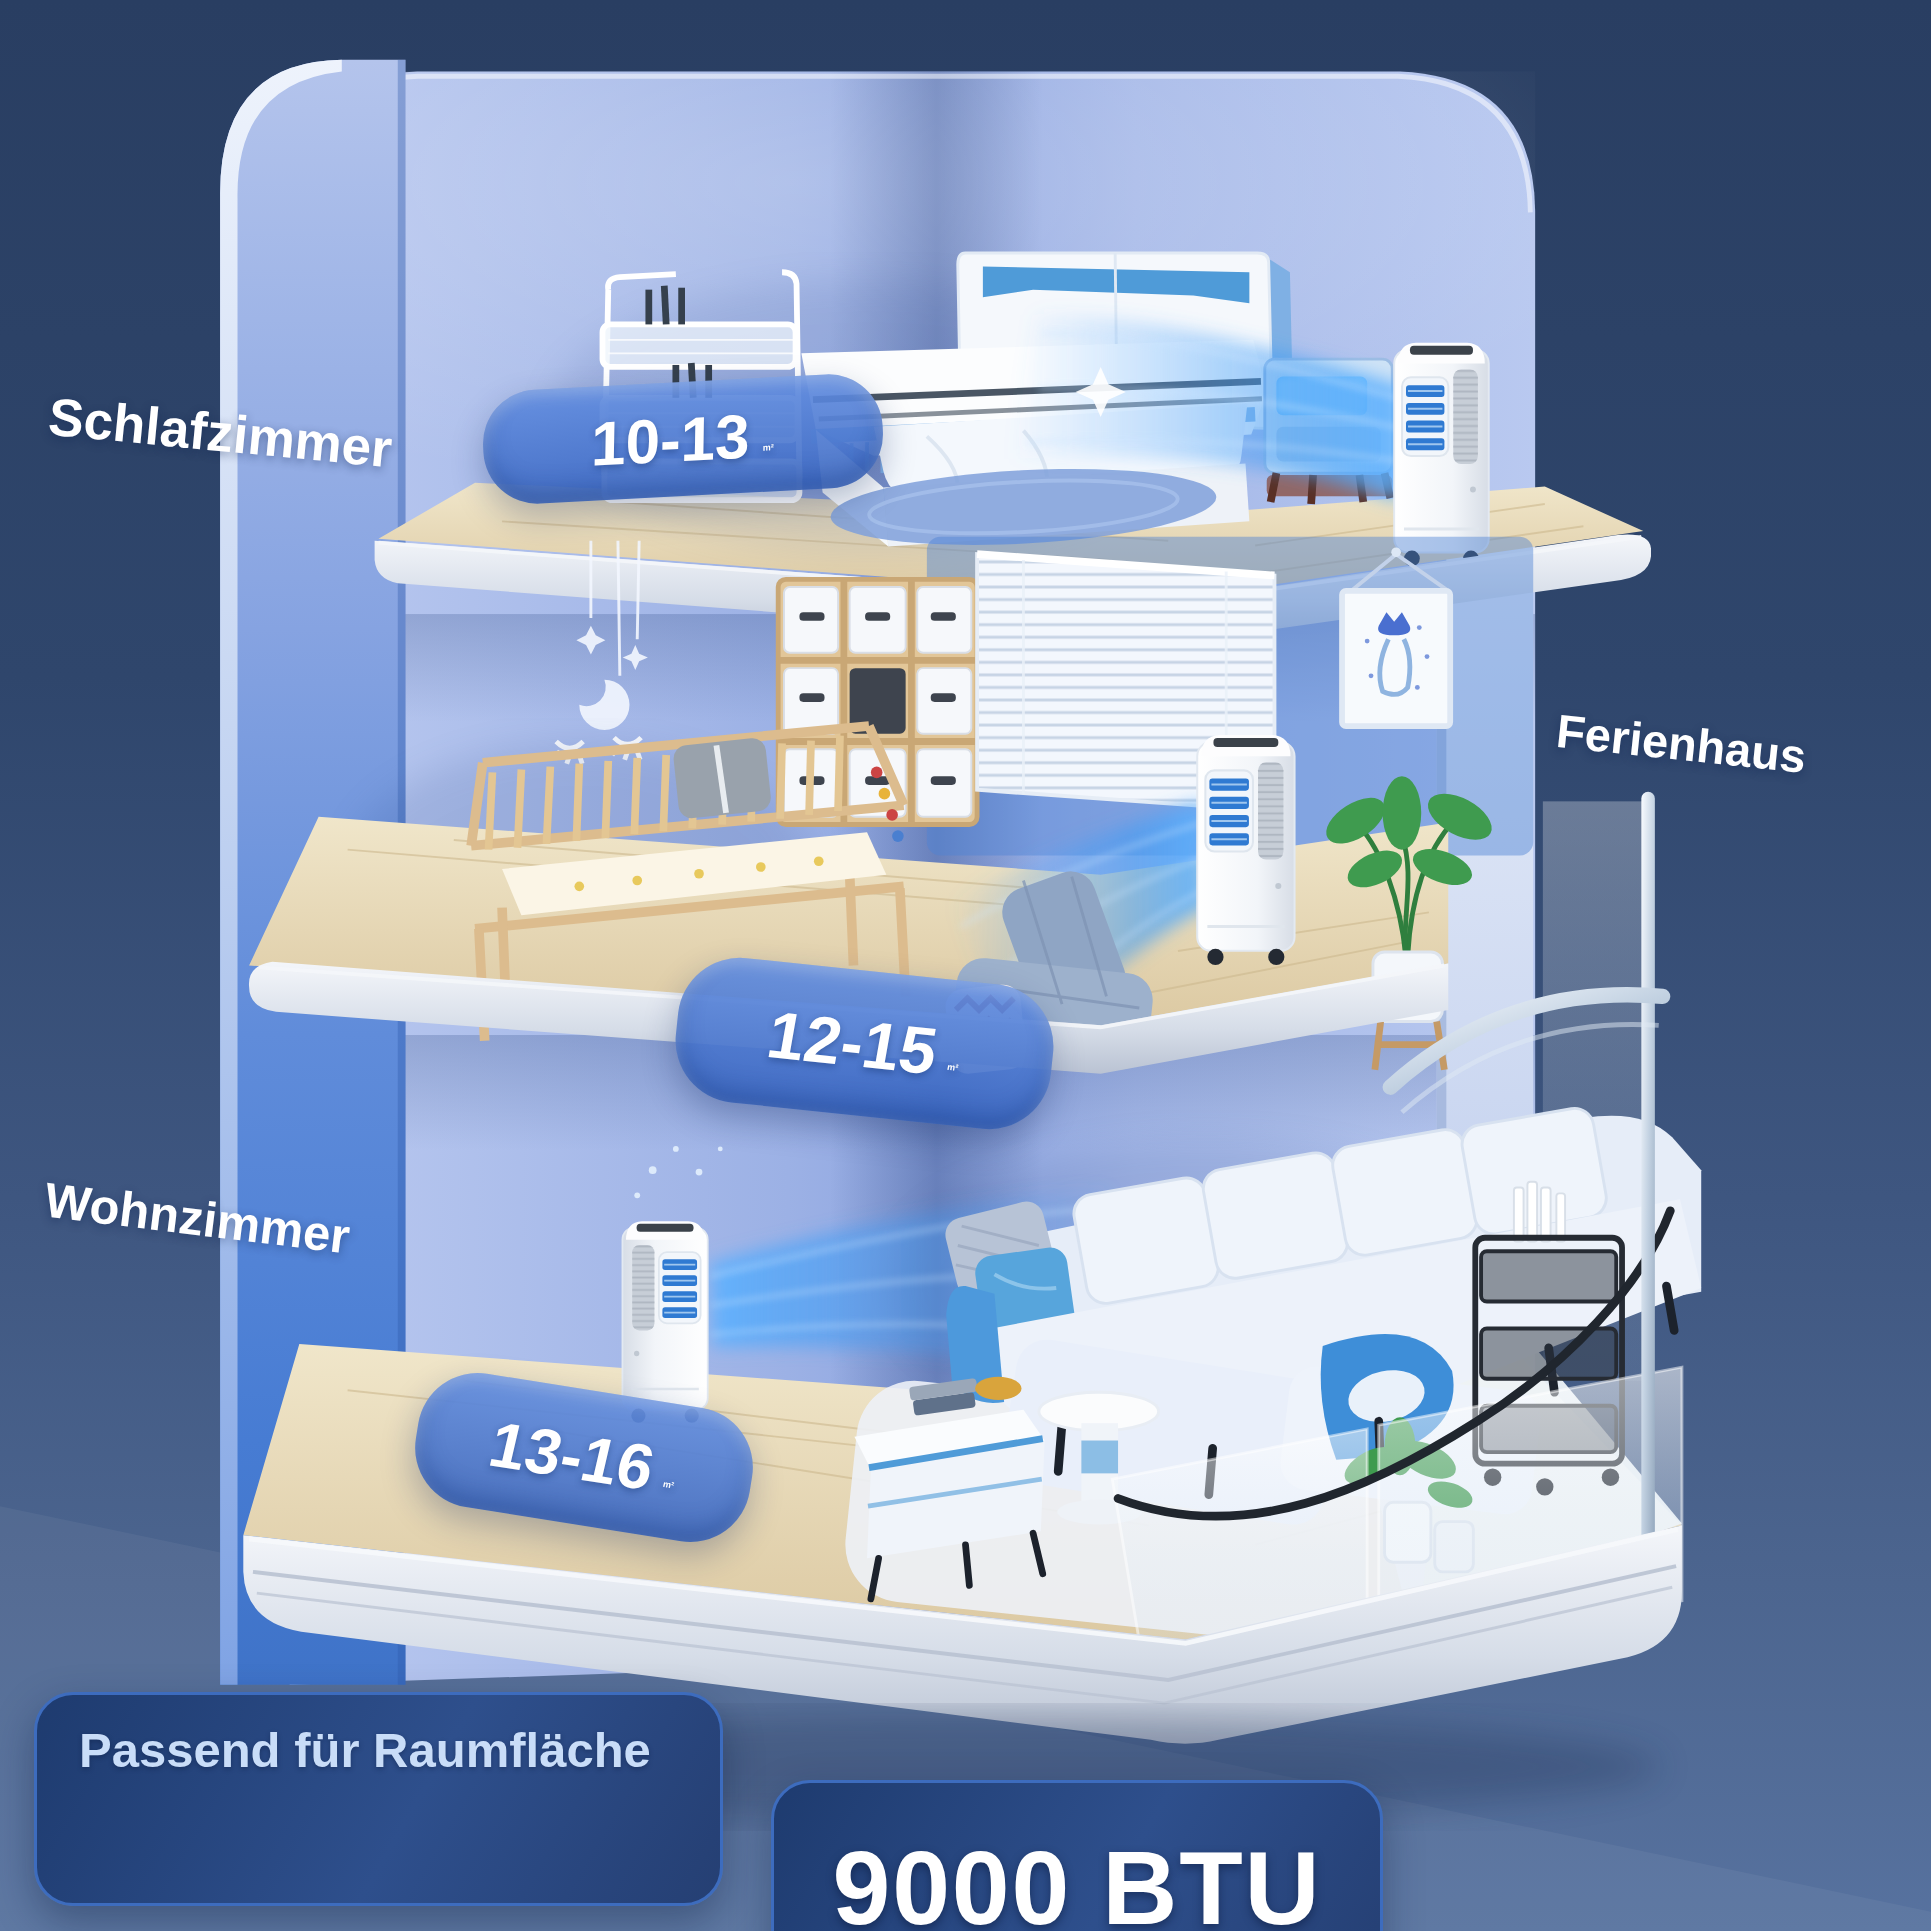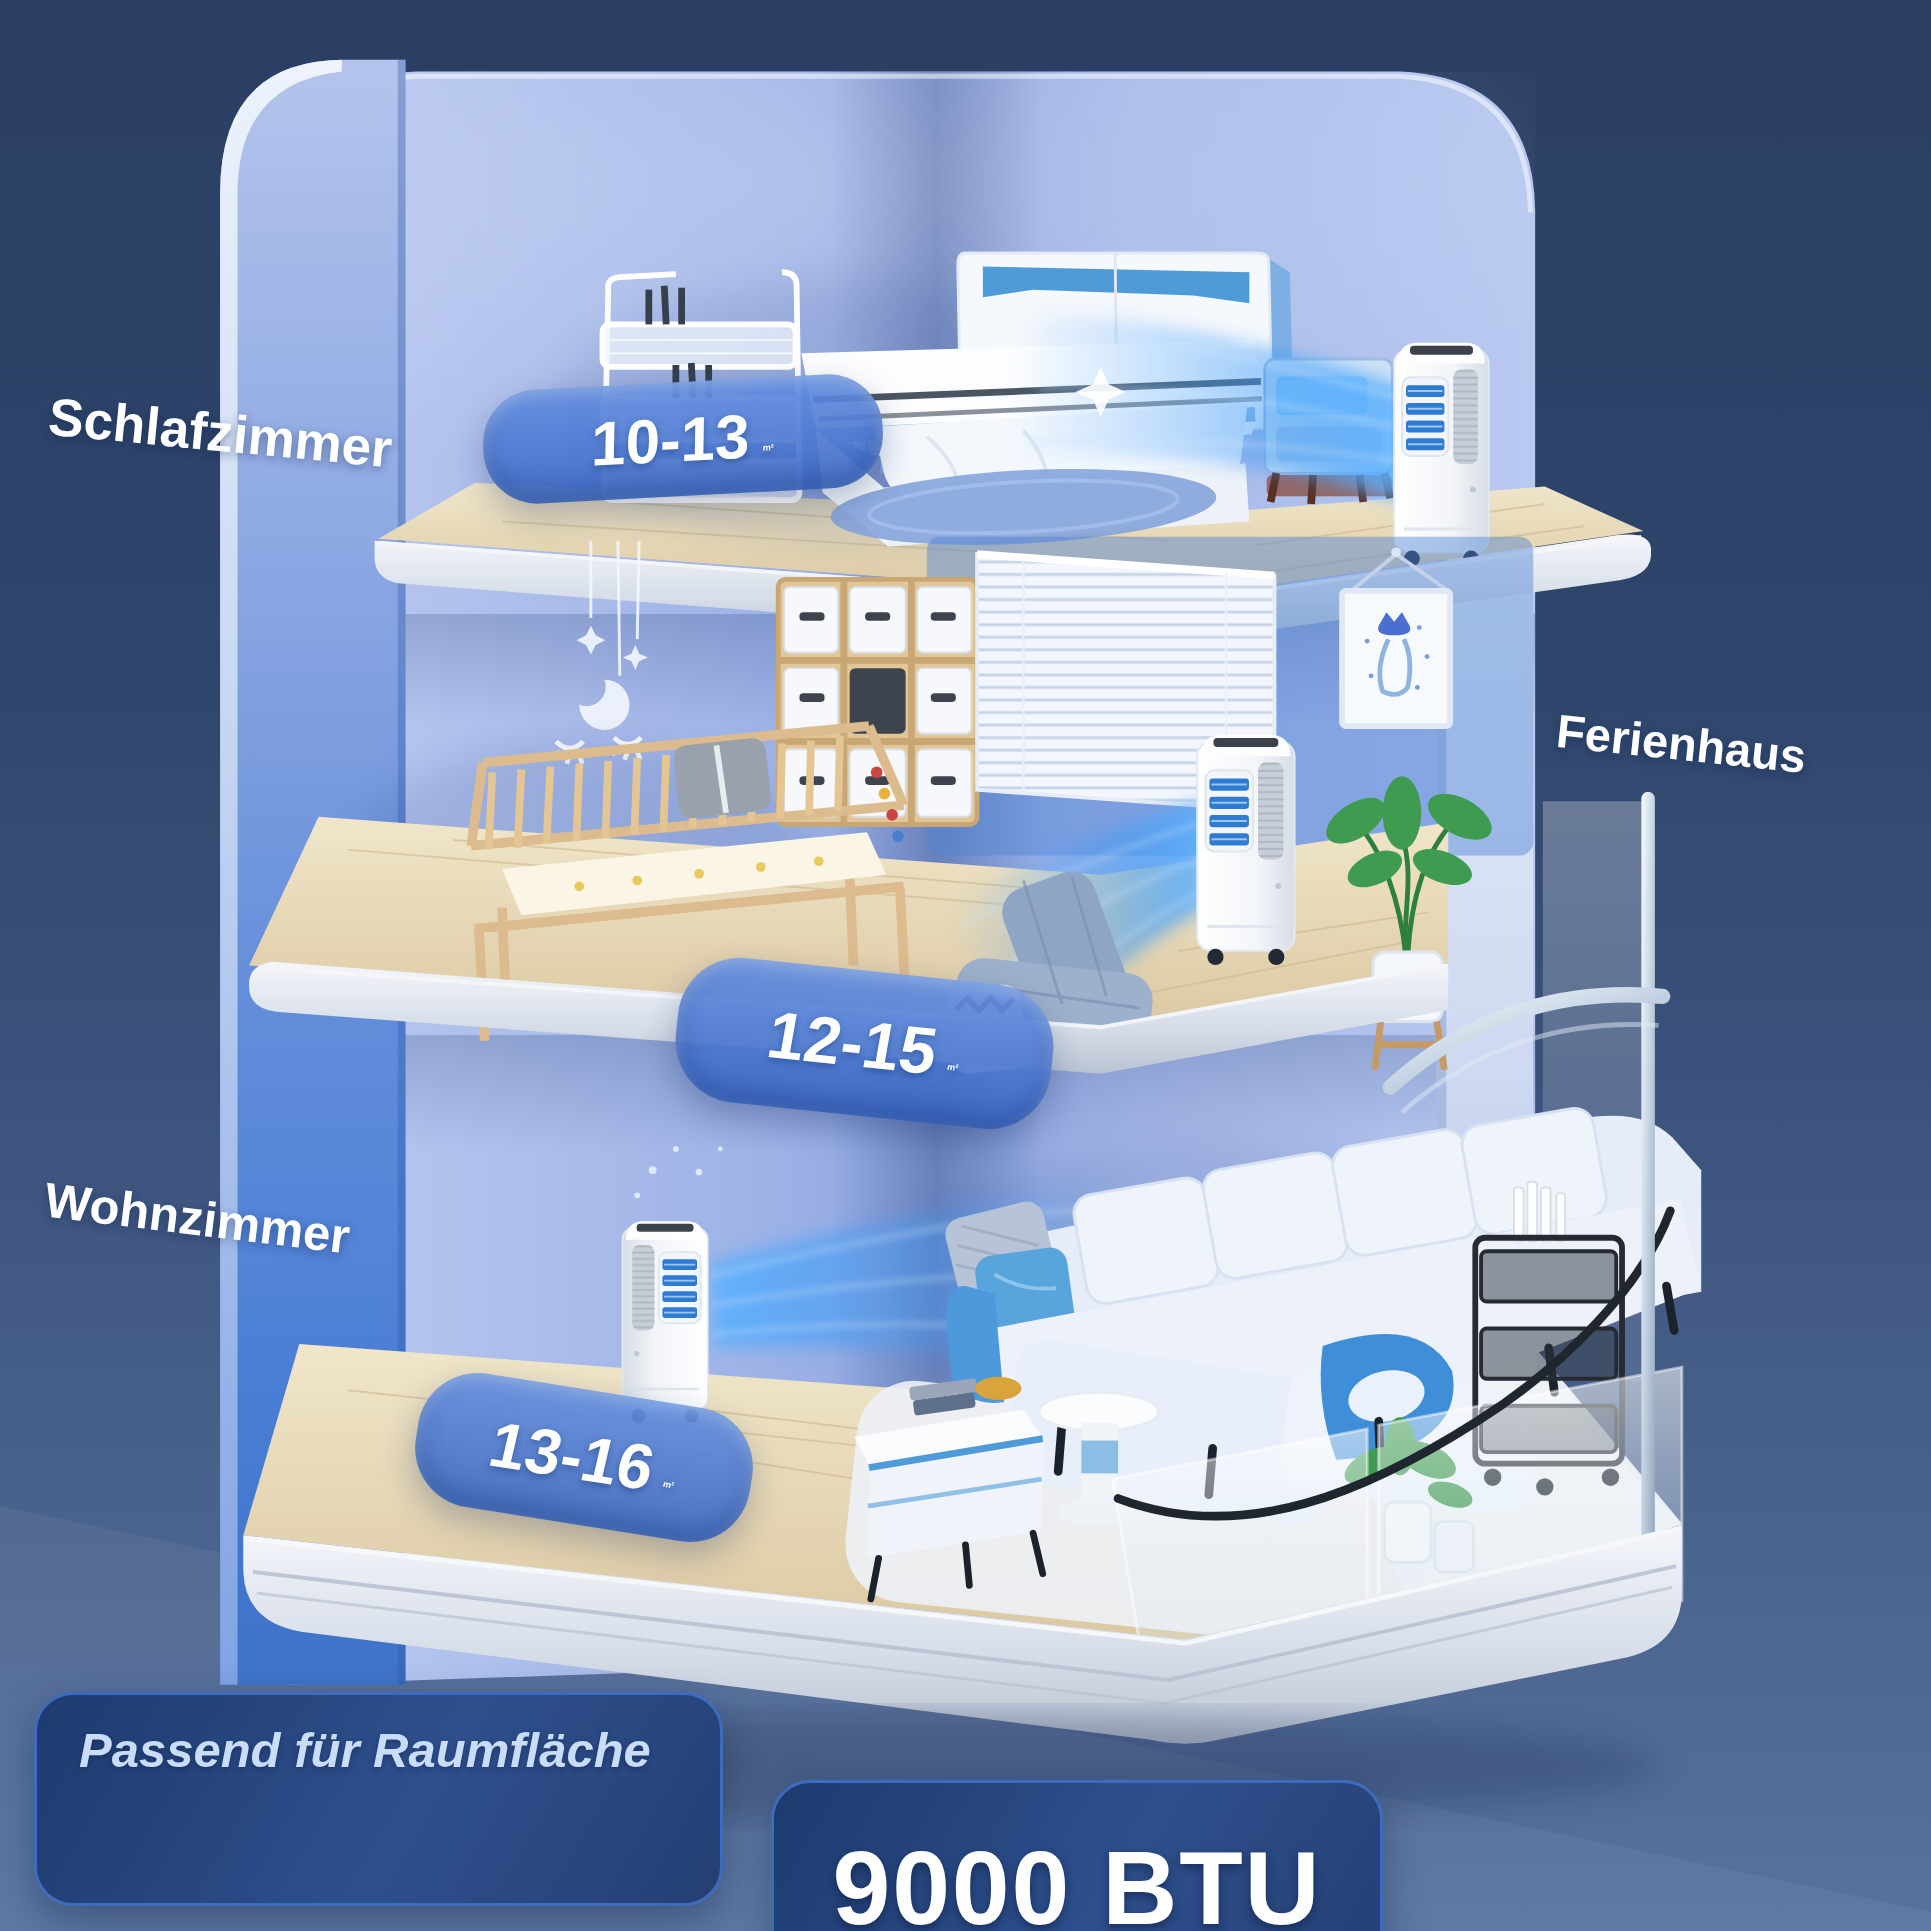--- a/index.html
+++ b/index.html
@@ -17,21 +17,21 @@
               color:#fff;font-weight:bold;}
   .rb1{left:483px;top:382px;width:400px;height:114px;border-radius:54px;transform:rotate(-3deg);}
   .rb2{left:676px;top:971px;width:377px;height:145px;border-radius:62px;transform:rotate(6deg);}
   .rb3{left:415px;top:1390px;width:338px;height:135px;border-radius:60px;transform:rotate(9deg);}
   .room-badge .txt{transform:skewX(-4deg);text-shadow:0 2.9px 7.7px rgba(20,50,110,.45);}
   .rb1 .val{font-size:62px}.rb2 .val{font-size:66px}.rb3 .val{font-size:64px}
   .room-badge .unit{font-size:.56em;margin-left:13.5px;vertical-align:5.8px;}
   .panel{position:absolute;border:3.9px solid #3d6cbe;border-radius:39px;box-sizing:border-box;
          background:linear-gradient(120deg,#1e3b6f 0%,#2e4f8c 55%,#253f73 100%);
          box-shadow:0 15.4px 39px rgba(10,25,60,.35);}
-  .panel-area{left:34px;top:1692px;width:689px;height:214px;font-style:italic;}
+  .panel-area{left:34px;top:1692px;width:689px;height:214px;}
   .panel-area .title{margin:27px 0 0 42px;font-size:49px;font-weight:bold;color:#c9ddf8;
                      text-shadow:0 1.9px 5.8px rgba(10,25,60,.4);}
   .panel-area .value{margin-top:1.9px;text-align:center;font-size:98px;font-weight:bold;color:#fff;
                      letter-spacing:1.9px;text-shadow:0 3.9px 9.7px rgba(8,22,55,.5);}
   .panel-btu{left:771px;top:1780px;width:612px;height:216px;display:flex;align-items:center;justify-content:center;}
   .panel-btu .value{font-size:104px;font-weight:bold;color:#fff;letter-spacing:1.9px;
                     text-shadow:0 3.9px 9.7px rgba(8,22,55,.5);}
 </style>
 </head>
 <body>

